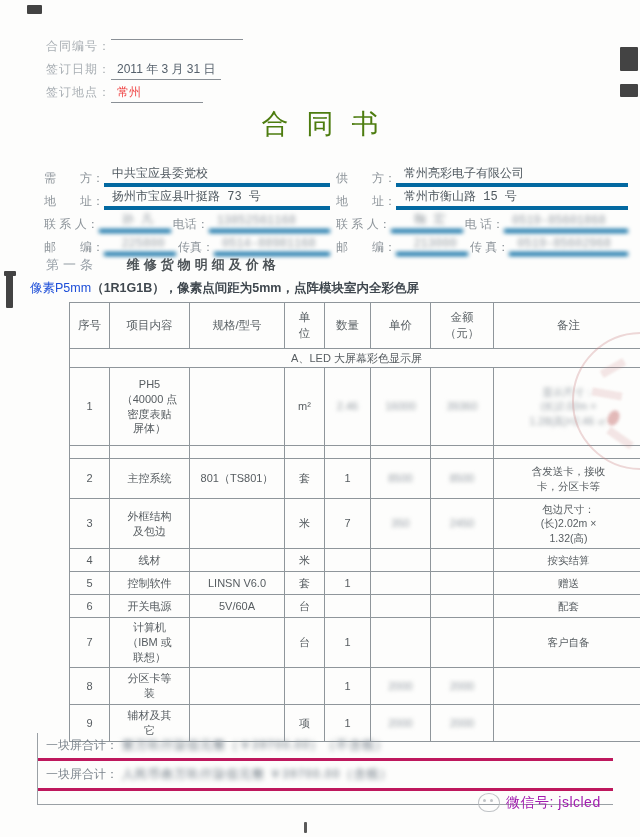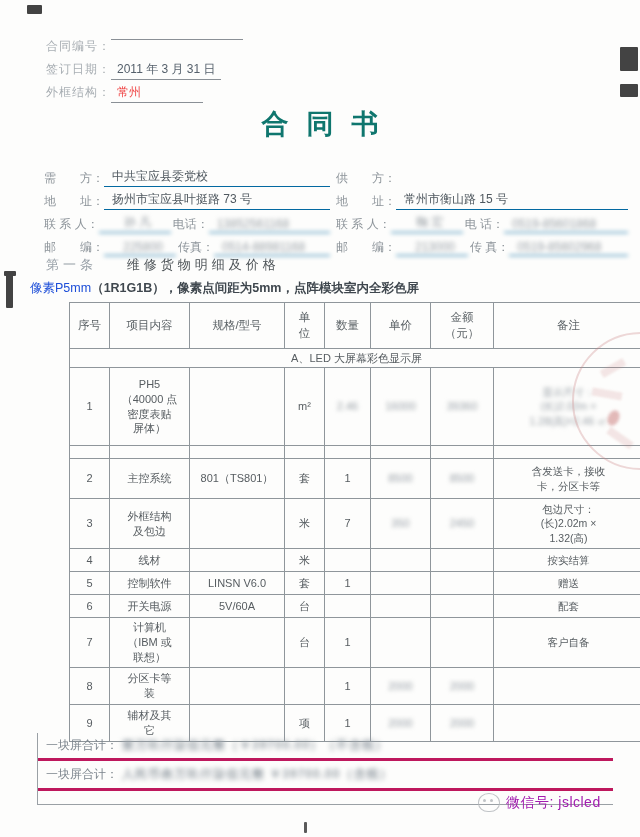--- a/index.html
+++ b/index.html
@@ -13,37 +13,37 @@
   
   .meta { position:absolute; left:46px; top:38px; font-size:12px; }
   .meta-row { display:flex; align-items:flex-start; height:21px; margin-bottom:2px; }
   .meta-label { color:#a8aeb3; letter-spacing:1px; filter:blur(.4px); }
   .meta-value { color:#55606b; border-bottom:1px solid #8a9096; min-width:110px; text-align:left; padding:0 4px 1px 6px; }
   .meta-value.empty { min-width:132px; }
   .meta-value.place { min-width:92px; color:#ef4444; }
   
   .title {
     position:absolute; left:0; top:106px; width:100%; text-align:center;
-    font-size:27px; font-weight:700; letter-spacing:18px; color:#0f766e; text-indent:18px;
+    font-size:27px; font-weight:400; letter-spacing:18px; color:#4d7c0f; text-indent:18px;
   }
   
   .parties { position:absolute; top:165px; left:0; width:100%; font-size:12px; }
   .pcol { position:absolute; top:0; }
   .pcol.left  { left:44px;  width:286px; }
   .pcol.right { left:336px; width:292px; }
   .prow { display:flex; align-items:flex-end; height:22px; margin-bottom:1px; }
   .plabel { color:#8d949a; white-space:pre; flex:0 0 auto; }
   .plabel.sub { margin-left:2px; }
-  .pvalue { border-bottom:1px solid #0369a1; color:#4f585f; text-align:left; padding:0 2px 1px 8px; flex:1 1 auto; white-space:nowrap; overflow:hidden; }
+  .pvalue { border-bottom:4px solid #0369a1; color:#4f585f; text-align:left; padding:0 2px 1px 8px; flex:1 1 auto; white-space:nowrap; overflow:hidden;font-family:Liberation Mono, monospace; }
   .pvalue.half { flex:0 0 72px; text-align:center; }
   .redacted { filter:blur(2.2px); color:#9aa1a7; }
   
   .clause { position:absolute; left:46px; top:256px; font-size:13px; }
   .clause-num { color:#99a1a8; letter-spacing:4px; filter:blur(.4px); }
-  .clause-title { margin-left:26px; font-weight:400; letter-spacing:4px; color:#4d5357; }
+  .clause-title { margin-left:26px; font-weight:700; letter-spacing:4px; color:#4d5357; }
   .specline { position:absolute; left:30px; top:280px; font-size:12.5px; }
   .spec-faint { color:#1d4ed8; filter:blur(.5px); }
   .spec-dark { color:#3f474e; font-weight:600; }
   
   table.items {
     position:absolute; left:35px; top:302px; width:574px;
     border-collapse:collapse; table-layout:fixed;
     font-size:11px; color:#565c60;margin-left:34px;
   }
   table.items td, table.items th {
@@ -104,21 +104,21 @@
   <div class="meta">
     <div class="meta-row">
       <span class="meta-label">合同编号：</span>
       <span class="meta-value empty"></span>
     </div>
     <div class="meta-row">
       <span class="meta-label">签订日期：</span>
       <span class="meta-value">2011 年 3 月 31 日</span>
     </div>
     <div class="meta-row">
-      <span class="meta-label">外框结构：</span>
+      <span class="meta-label">签订地点：</span>
       <span class="meta-value place">常州</span>
     </div>
   </div>
 
   <div class="title">合同书</div>
 
   <div class="parties">
     <div class="pcol left">
       <div class="prow">
         <span class="plabel">需　　方：</span>
@@ -137,20 +137,21 @@
       <div class="prow">
         <span class="plabel">邮　　编：</span>
         <span class="pvalue half redacted">225800</span>
         <span class="plabel sub">传真：</span>
         <span class="pvalue redacted">0514-88981168</span>
       </div>
     </div>
     <div class="pcol right">
       <div class="prow">
         <span class="plabel">供　　方：</span>
+        <span class="pvalue">常州亮彩电子有限公司</span>
       </div>
       <div class="prow">
         <span class="plabel">地　　址：</span>
         <span class="pvalue">常州市衡山路 15 号</span>
       </div>
       <div class="prow">
         <span class="plabel">联 系 人：</span>
         <span class="pvalue half redacted">鞠 宏</span>
         <span class="plabel sub">电 话：</span>
         <span class="pvalue redacted">0519-85601868</span>

